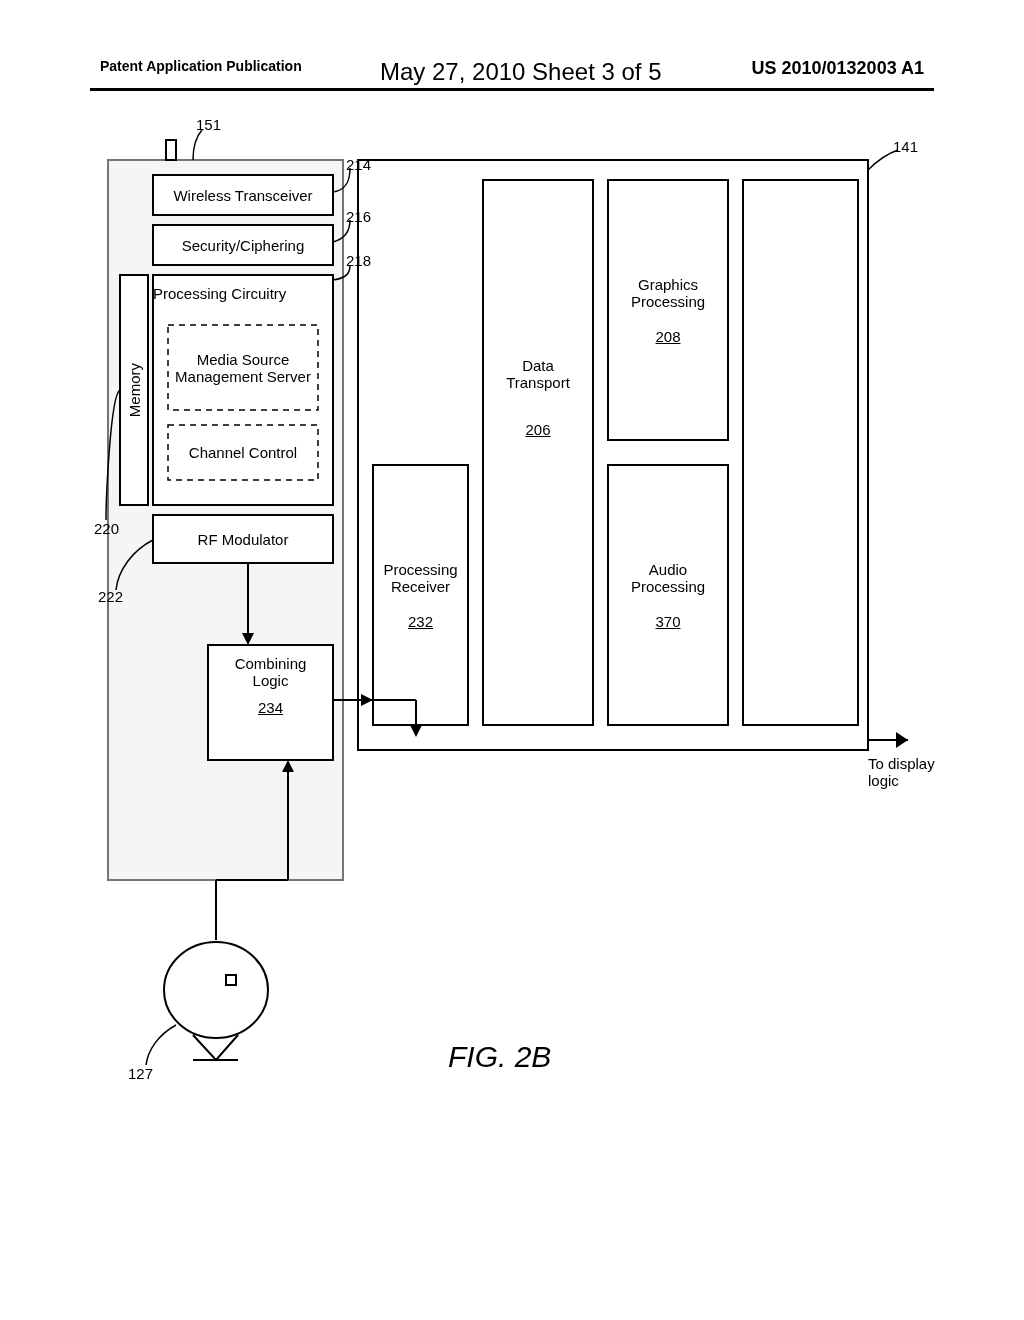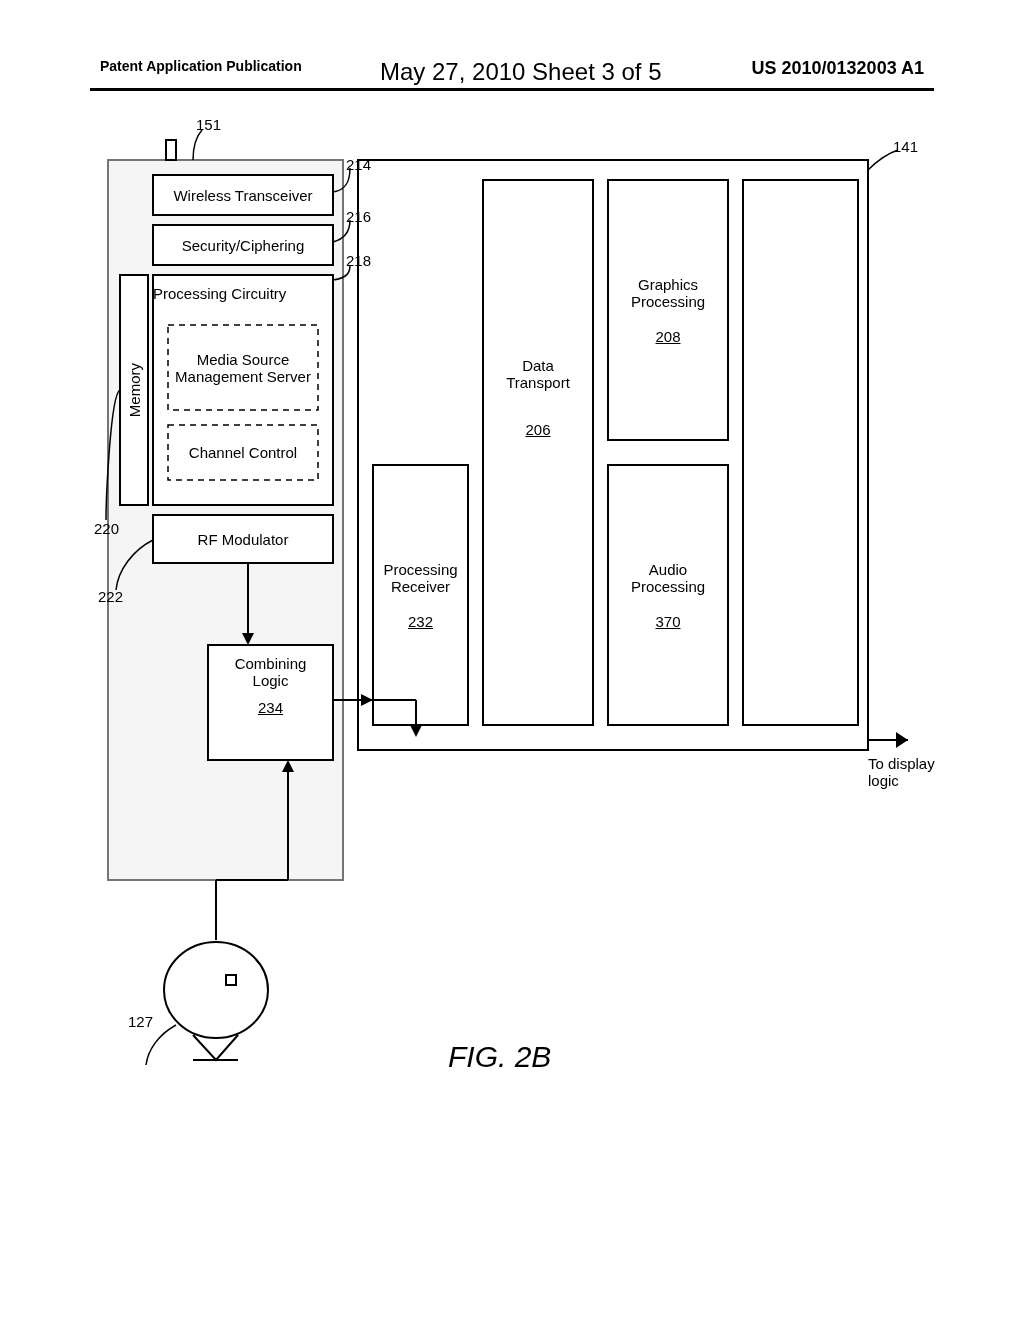--- a/index.html
+++ b/index.html
@@ -104,21 +104,21 @@
       <path d="M78 905 C 60 915, 50 930, 48 945" fill="none" stroke="#000" stroke-width="1.5"></path>
     </svg>
 
     <div class="lbl" style="left:795px;top:18px;">141</div>
     <div class="lbl" style="left:98px;top:-4px;">151</div>
     <div class="lbl" style="left:248px;top:36px;">214</div>
     <div class="lbl" style="left:248px;top:88px;">216</div>
     <div class="lbl" style="left:248px;top:132px;">218</div>
     <div class="lbl" style="left:-4px;top:400px;">220</div>
     <div class="lbl" style="left:0px;top:468px;">222</div>
-    <div class="lbl" style="left:30px;top:893px;">127</div>
+    <div class="lbl" style="left:30px;top:945px;">127</div>
 
     <div class="centered" style="position:absolute;left:510px;top:60px;width:120px;height:260px;">
       <div class="box-text">Graphics</div>
       <div class="box-text">Processing</div>
       <div class="box-text u" style="margin-top:18px;">208</div>
     </div>
 
     <div class="centered" style="position:absolute;left:510px;top:345px;width:120px;height:260px;">
       <div class="box-text">Audio</div>
       <div class="box-text">Processing</div>

